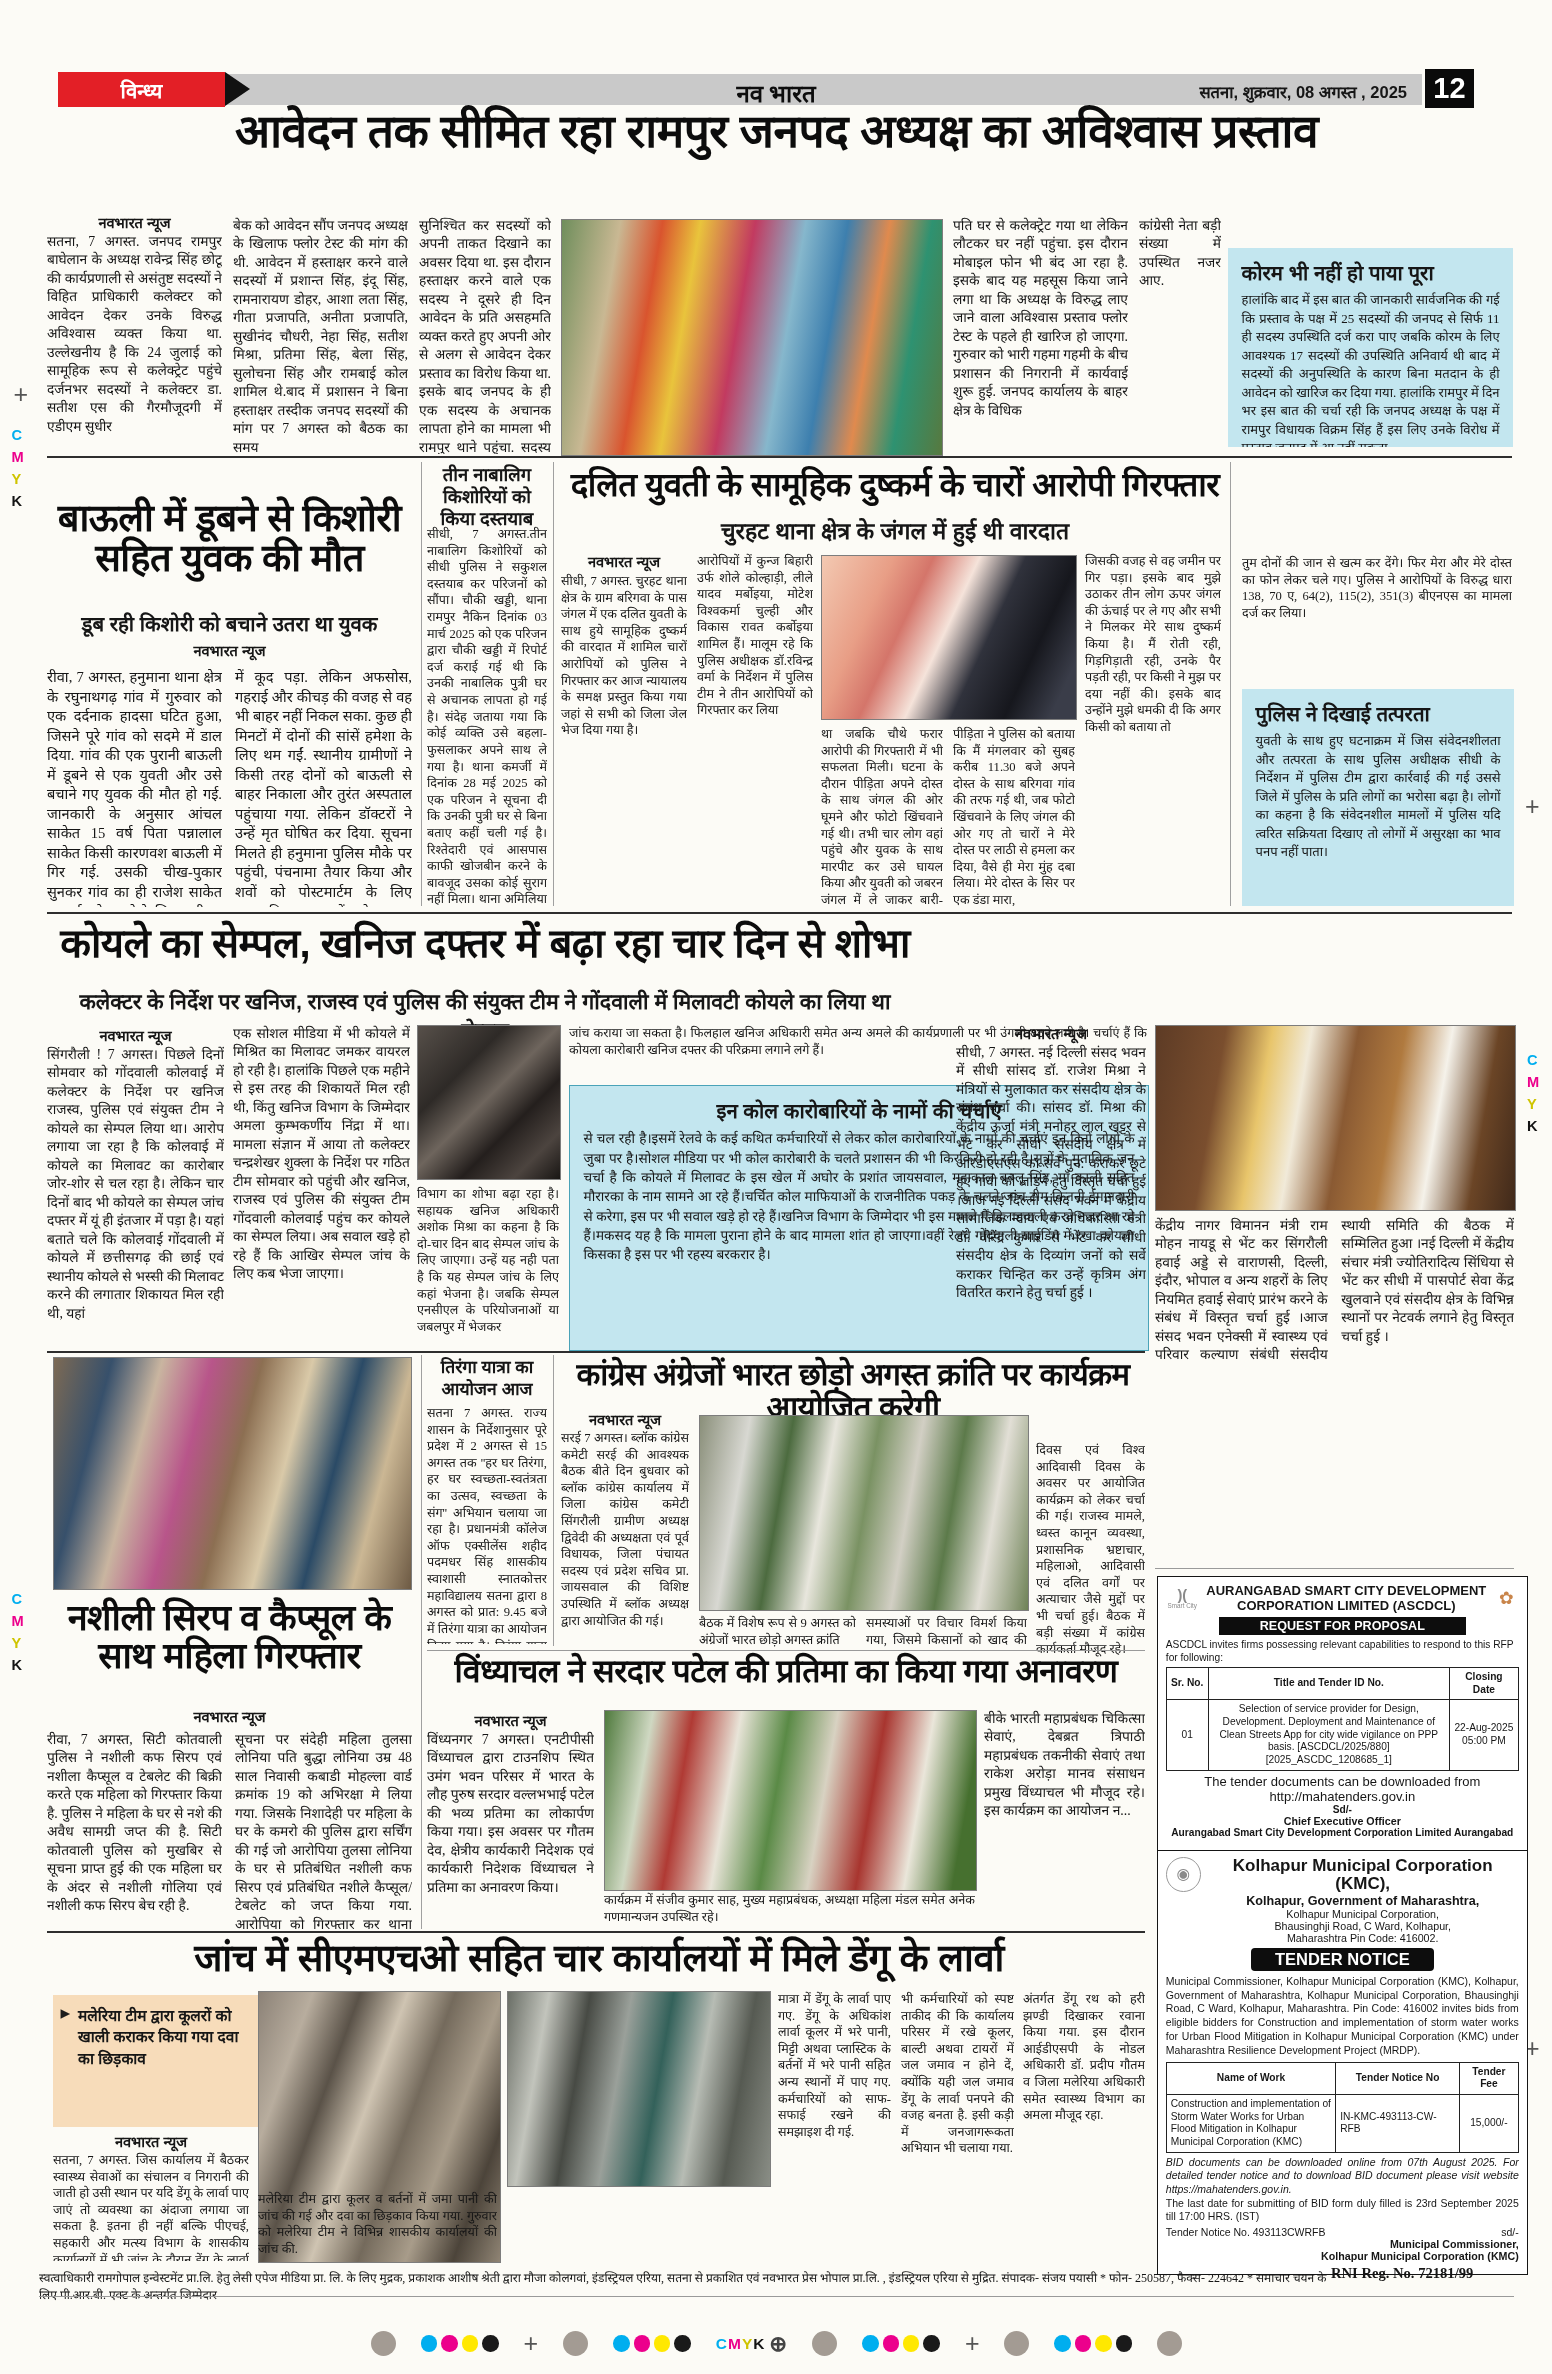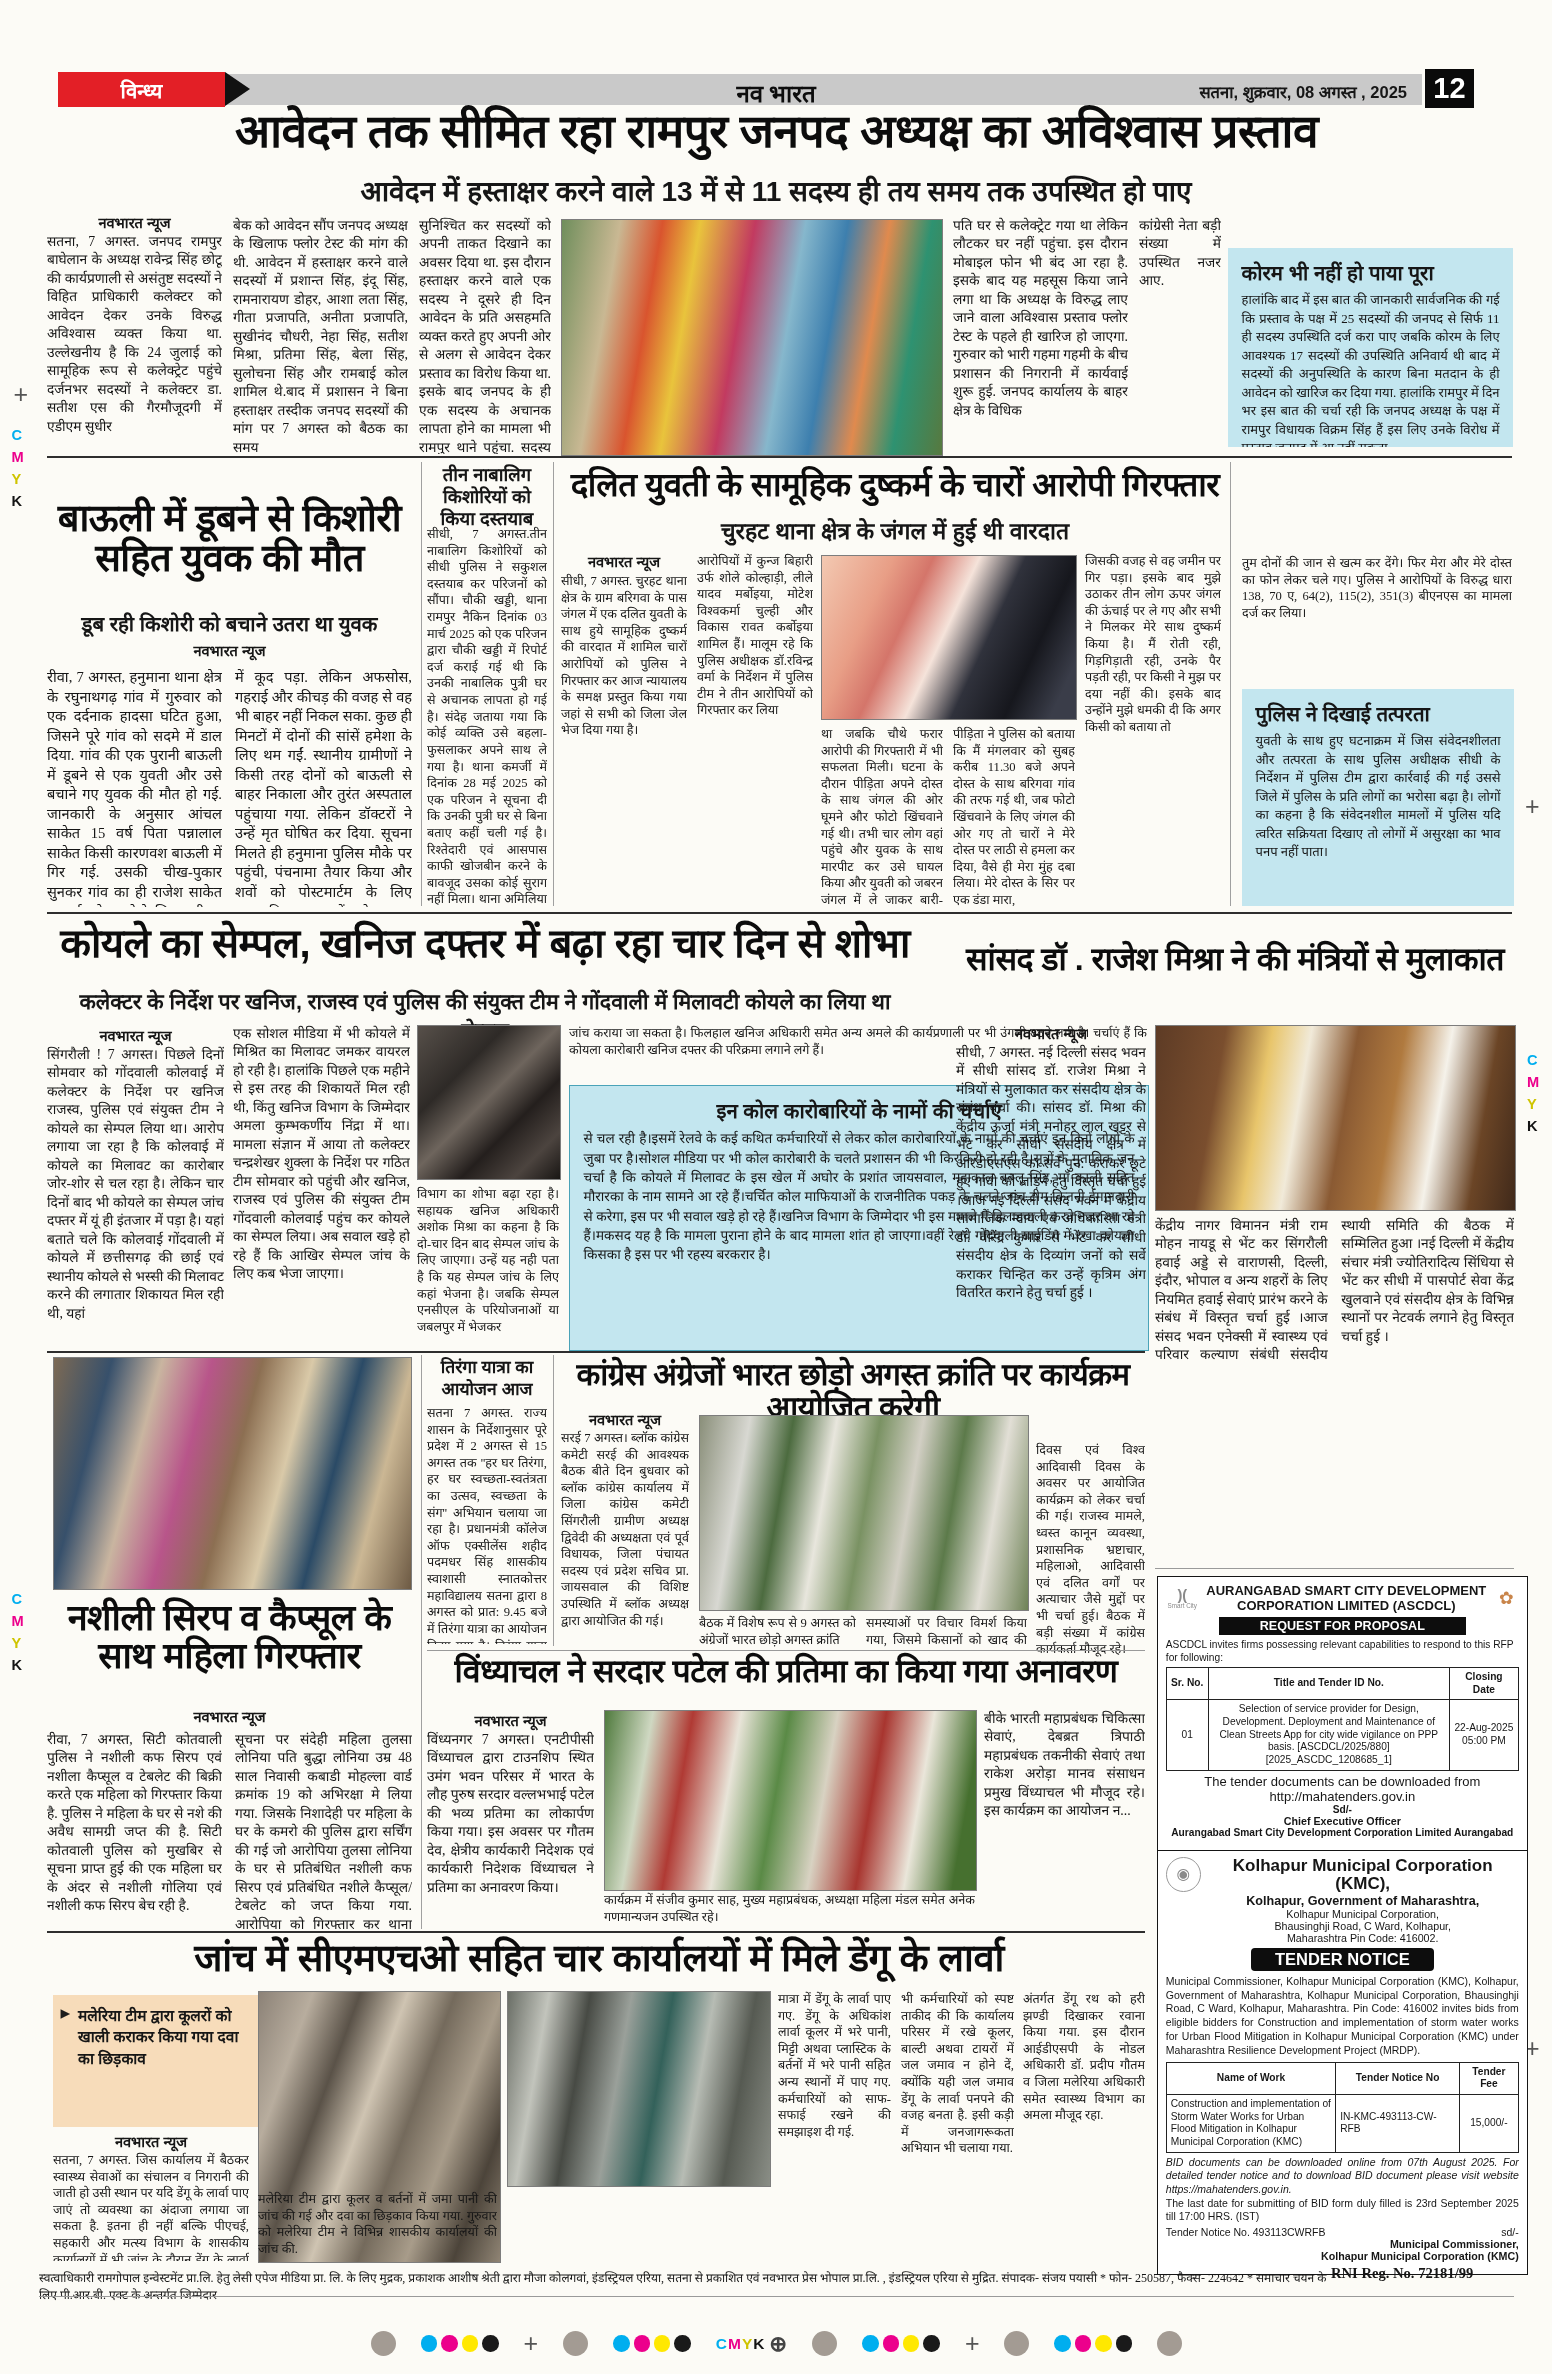--- a/index.html
+++ b/index.html
@@ -64,21 +64,20 @@
   <div class="abs" style="left:58px;top:74px;width:1364px;height:31px;background:var(--gray,#c9c9c9);"></div>
   <div class="abs" style="left:58px;top:72px;width:167px;height:35px;background:var(--red,#e31f26);display:flex;align-items:center;justify-content:center;">
     <span class="sans" style="color:#fff;font-weight:800;font-size:20.4px;">विन्ध्य</span>
   </div>
   <div class="abs" style="left:225px;top:72px;width:0;height:0;border-top:17.5px solid transparent;border-bottom:17.5px solid transparent;border-left:25px solid #111;"></div>
   <div class="abs" style="left:582px;top:76px;width:388px;text-align:center;font-weight:800;font-size:24px;color:#0d0d0d;">नव भारत</div>
   <div class="abs sans" style="left:990px;top:80px;width:417px;text-align:right;font-weight:700;font-size:16.5px;">सतना, शुक्रवार, 08 अगस्त , 2025</div>
   <div class="abs sans" style="left:1425px;top:69px;width:49px;height:39px;background:#0a0a0a;color:#fff;font-weight:800;font-size:29px;display:flex;align-items:center;justify-content:center;">12</div>
 
   <div class="abs headline" style="left:47px;top:107px;width:1459px;font-size:46px;">आवेदन तक सीमित रहा रामपुर जनपद अध्यक्ष का अविश्वास प्रस्ताव</div>
-  <div class="abs subhead" style="left:116px;top:171px;width:1320px;font-size:28px;font-weight:700;">आवेदन में हस्ताक्षर करने वाले 13 में  से 11 सदस्य ही  तय समय तक उपस्थित हो पाए</div>
   <div class="abs byline" style="left:47px;top:212px;width:175px;">नवभारत न्यूज</div>
   <div class="abs bodytx" style="left:47px;top:233px;width:175px;height:221px;">सतना, 7 अगस्त. जनपद रामपुर बाघेलान के अध्यक्ष रावेन्द्र सिंह छोटू की कार्यप्रणाली से असंतुष्ट सदस्यों ने विहित प्राधिकारी कलेक्टर को आवेदन देकर उनके विरुद्ध अविश्वास व्यक्त किया था. उल्लेखनीय है कि 24 जुलाई को सामूहिक रूप से कलेक्ट्रेट पहुंचे दर्जनभर सदस्यों ने कलेक्टर डा. सतीश एस की गैरमौजूदगी में एडीएम सुधीर</div>
   <div class="abs bodytx" style="left:233px;top:217px;width:175px;height:237px;">बेक को आवेदन सौंप जनपद अध्यक्ष के खिलाफ फ्लोर टेस्ट की मांग की थी. आवेदन में हस्ताक्षर करने वाले सदस्यों में प्रशान्त सिंह, इंदू सिंह, रामनारायण डोहर, आशा लता सिंह, गीता प्रजापति, अनीता प्रजापति, सुखीनंद चौधरी, नेहा सिंह, सतीश मिश्रा, प्रतिमा सिंह, बेला सिंह, सुलोचना सिंह और रामबाई कोल शामिल थे.बाद में प्रशासन ने बिना हस्ताक्षर तस्दीक जनपद सदस्यों की मांग पर 7 अगस्त को बैठक का समय</div>
   <div class="abs bodytx" style="left:419px;top:217px;width:132px;height:237px;">सुनिश्चित कर सदस्यों को अपनी ताकत दिखाने का अवसर दिया था. इस दौरान हस्ताक्षर करने वाले एक सदस्य ने दूसरे ही दिन आवेदन के प्रति असहमति व्यक्त करते हुए अपनी ओर से अलग से आवेदन देकर प्रस्ताव का विरोध किया था. इसके बाद जनपद के ही एक सदस्य के अचानक लापता होने का मामला भी रामपुर थाने पहुंचा. सदस्य की पत्नी ने थाने में स्वयं उपस्थित होकर इस बात की शिकायत की थी कि</div>
   <div class="abs photo" style="left:561px;top:219px;width:380px;height:235px;background:
       linear-gradient(100deg,#6f8e5c 0%,#c9b893 14%,#d9542e 24%,#e9c43c 33%,#c23a60 46%,#86b7cc 58%,#3d7fae 68%,#e08a4e 78%,#2e9271 88%,#57793f 100%);"></div>
   <div class="abs bodytx" style="left:953px;top:217px;width:175px;height:237px;">पति घर से कलेक्ट्रेट गया था लेकिन लौटकर घर नहीं पहुंचा. इस दौरान मोबाइल फोन भी बंद आ रहा है. इसके बाद यह महसूस किया जाने लगा था कि अध्यक्ष के विरुद्ध लाए जाने वाला अविश्वास प्रस्ताव फ्लोर टेस्ट के पहले ही खारिज हो जाएगा. गुरुवार को भारी गहमा गहमी के बीच प्रशासन की निगरानी में कार्यवाई शुरू हुई. जनपद कार्यालय के बाहर क्षेत्र के विधिक</div>
   <div class="abs bodytx" style="left:1139px;top:217px;width:82px;height:68px;">कांग्रेसी नेता बड़ी संख्या में उपस्थित नजर आए.</div>
   <div class="abs bluebox" style="left:1228px;top:248px;width:258px;height:180px;">
     <div class="bt">कोरम भी नहीं हो पाया पूरा</div>
@@ -122,21 +121,20 @@
   <div class="abs bodytx" style="left:233px;top:1025px;width:177px;height:326px;">एक सोशल मीडिया में भी कोयले में मिश्रित का मिलावट जमकर वायरल हो रही है। हालांकि पिछले एक महीने से इस तरह की शिकायतें मिल रही थी, किंतु खनिज विभाग के जिम्मेदार अमला कुम्भकर्णीय निंद्रा में था। मामला संज्ञान में आया तो कलेक्टर चन्द्रशेखर शुक्ला के निर्देश पर गठित टीम सोमवार को पहुंची और खनिज, राजस्व एवं पुलिस की संयुक्त टीम गोंदवाली कोलवाई पहुंच कर कोयले का सेम्पल लिया। अब सवाल खड़े हो रहे हैं कि आखिर सेम्पल जांच के लिए कब भेजा जाएगा।</div>
   <div class="abs photo" style="left:417px;top:1025px;width:142px;height:153px;background:
       linear-gradient(135deg,#57504a 0%,#2e2a27 30%,#6e655d 48%,#241f1d 66%,#4c443f 84%,#191614 100%);"></div>
   <div class="abs bodytx small" style="left:417px;top:1186px;width:142px;height:165px;">विभाग का शोभा बढ़ा रहा है। सहायक खनिज अधिकारी अशोक मिश्रा का कहना है कि दो-चार दिन बाद सेम्पल जांच के लिए जाएगा। उन्हें यह नही पता है कि यह सेम्पल जांच के लिए कहां भेजना है। जबकि सेम्पल एनसीएल के परियोजनाओं या जबलपुर में भेजकर</div>
   <div class="abs bodytx small" style="left:569px;top:1025px;width:578px;height:56px;">जांच कराया जा सकता है। फिलहाल खनिज अधिकारी समेत अन्य अमले की कार्यप्रणाली पर भी उंगली उठने लगी है। चर्चाएं हैं कि कोयला कारोबारी खनिज दफ्तर की परिक्रमा लगाने लगे हैं।</div>
   <div class="abs bluebox" style="left:569px;top:1085px;width:551px;height:245px;border:1.5px solid #4aa3b8;">
     <div class="bt" style="text-align:center;">इन कोल कारोबारियों के नामों की चर्चाएं</div>
     <div class="bb" style="font-size:13.6px;">से चल रही है।इसमें रेलवे के कई कथित कर्मचारियों से लेकर कोल कारोबारियों के नामों की चर्चाएं इन दिनों लोगों के जुबा पर है।सोशल मीडिया पर भी कोल कारोबारी के चलते प्रशासन की भी किरकिरी हो रही है।सूत्रों के मुताबिक जन चर्चा है कि कोयले में मिलावट के इस खेल में अघोर के प्रशांत जायसवाल, महाकाल बबलू सिंह, मॉ काली सहित मौरारका के नाम सामने आ रहे हैं।चर्चित कोल माफियाओं के राजनीतिक पकड़ के चलते जांच टीम कितनी ईमानदारी से करेगा, इस पर भी सवाल खड़े हो रहे हैं।खनिज विभाग के जिम्मेदार भी इस मामले में हिलाहवाली करते नजर आ रहे हैं।मकसद यह है कि मामला पुराना होने के बाद मामला शांत हो जाएगा।वहीं रेलवे गोंदवाली साईडिंग में रखा कोयला किसका है इस पर भी रहस्य बरकरार है।</div>
   </div>
 
-  <div class="abs headline" style="left:956px;top:943px;width:558px;font-size:32px;">सांसद डॉ . राजेश मिश्रा ने की मंत्रियों से मुलाकात</div>
   <div class="abs byline" style="left:956px;top:1023px;width:190px;">नवभारत न्यूज</div>
   <div class="abs bodytx" style="left:956px;top:1044px;width:190px;height:518px;">सीधी, 7 अगस्त. नई दिल्ली संसद भवन में सीधी सांसद डॉ. राजेश मिश्रा ने मंत्रियों से मुलाकात कर संसदीय क्षेत्र के संबंध चर्चा की। सांसद डॉ. मिश्रा की केंद्रीय ऊर्जा मंत्री मनोहर लाल खट्टर से भेंट कर सीधी संसदीय क्षेत्र में आरडीएसएस का सर्वे पुन: कराकर छूटे हुए गांवो को जोड़ने हेतु विस्तृत चर्चा हुई ।आज नई दिल्ली संसद भवन में केंद्रीय सामाजिक न्याय एवं अधिकारिता मंत्री डॉ. वीरेंद्र कुमार से भेंट कर सीधी संसदीय क्षेत्र के दिव्यांग जनों को सर्वे कराकर चिन्हित कर उन्हें कृत्रिम अंग वितरित कराने हेतु चर्चा हुई ।</div>
   <div class="abs photo" style="left:1155px;top:1025px;width:359px;height:184px;background:
       linear-gradient(100deg,#5d3b25 0%,#7a4e2e 18%,#e8c56b 30%,#f1ead9 40%,#8a5a33 52%,#b07a3f 64%,#f5f2ea 76%,#6b4526 88%,#40291a 100%);"></div>
   <div class="abs bodytx" style="left:1155px;top:1217px;width:359px;height:345px;column-count:2;column-gap:13.6px;">केंद्रीय नागर विमानन मंत्री राम मोहन नायडू से भेंट कर सिंगरौली हवाई अड्डे से वाराणसी, दिल्ली, इंदौर, भोपाल व अन्य शहरों के लिए नियमित हवाई सेवाएं प्रारंभ करने के संबंध में विस्तृत चर्चा हुई ।आज संसद भवन एनेक्सी में स्वास्थ्य एवं परिवार कल्याण संबंधी संसदीय स्थायी समिति की बैठक में सम्मिलित हुआ ।नई दिल्ली में केंद्रीय संचार मंत्री ज्योतिरादित्य सिंधिया से भेंट कर सीधी में पासपोर्ट सेवा केंद्र खुलवाने एवं संसदीय क्षेत्र के विभिन्न स्थानों पर नेटवर्क लगाने हेतु विस्तृत चर्चा हुई ।</div>
 
   <div class="abs hr" style="left:47px;top:1351px;width:1098px;"></div>
 
   <div class="abs photo" style="left:53px;top:1357px;width:357px;height:231px;background:
       linear-gradient(105deg,#7d6a54 0%,#37506b 14%,#c9b5a0 26%,#b8558a 38%,#8c6f52 50%,#d9c9a8 62%,#2a4a66 74%,#cbb794 86%,#6d5a44 100%);"></div>

